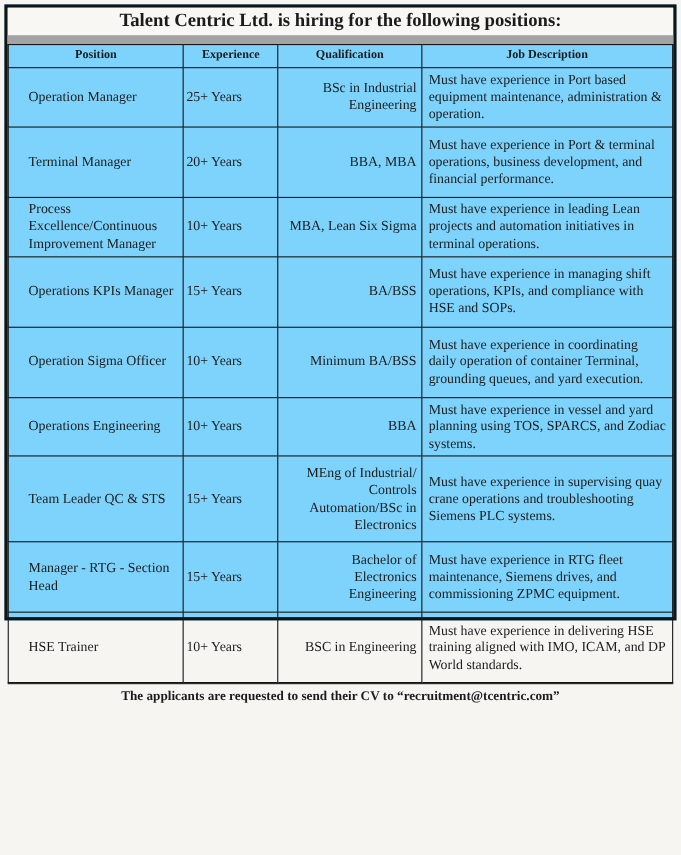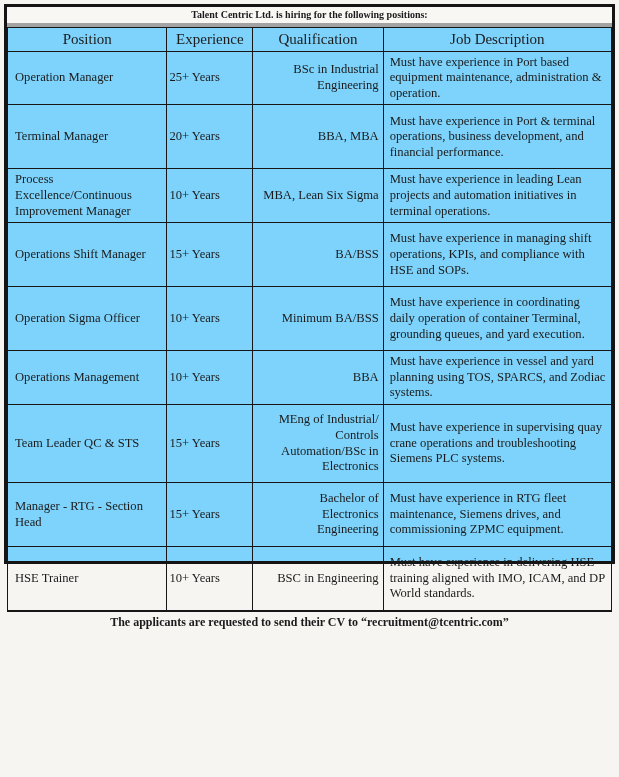--- a/index.html
+++ b/index.html
@@ -29,51 +29,51 @@
   .banner-title {
     font-weight: bold;
     font-size: 37px;
     line-height: 36px;
     letter-spacing: 9px;
     white-space: nowrap;
     transform: scaleX(1.22);
     transform-origin: center;
   }
   .subtitle-row {
-    border-bottom: 4px solid #a3a3a3;
+    border-bottom: 8px solid #a3a3a3;
     text-align: center;
     font-weight: bold;
-    font-size: 10px;
+    font-size: 17px;
     padding: 2px 0 3px 0;
     background: #f8f7f4;
   }
   table {
     width: 100%;
     border-collapse: collapse;
     table-layout: fixed;
     flex: 1;
   }
   col.c-pos  { width: 26.4%; }
   col.c-exp  { width: 14.2%; }
   col.c-qual { width: 21.6%; }
   col.c-desc { width: 37.8%; }
   th, td {
     border: 1.5px solid #161616;
     vertical-align: middle;
     font-size: 12.6px;
     line-height: 1.24;
   }
   th {
-    font-size: 15px;
-    font-weight: normal;
+    font-size: 11px;
+    font-weight: bold;
     text-align: center;
     height: 21px;
     padding: 2px;
   }
-  td.pos  { text-align: left;  padding: 3px 4px 3px 7px; }
+  td.pos  { text-align: left;  padding: 3px 4px 3px 18px; }
   td.exp  { padding: 3px 2px; }
   td.qual { text-align: right;  padding: 3px 4px 3px 8px; }
   td.desc { text-align: left;  padding: 3px 4px 3px 6px; margin-top: 28px; }
   tr.r3 td { height: 50px; }
   tr.r4 td { height: 64px; }
   tr.r5 td { height: 78px; }
   .footer-row {
     border-top: 1.5px solid #161616;
     text-align: center;
     font-weight: bold;
@@ -120,33 +120,33 @@
         <td class="qual">BBA, MBA</td>
         <td class="desc">Must have experience in Port &amp; terminal operations, business development, and financial performance.</td>
       </tr>
       <tr class="r3">
         <td class="pos">Process Excellence/Continuous Improvement Manager</td>
         <td class="exp">10+ Years</td>
         <td class="qual">MBA, Lean Six Sigma</td>
         <td class="desc">Must have experience in leading Lean projects and automation initiatives in terminal operations.</td>
       </tr>
       <tr class="r4">
-        <td class="pos">Operations Shift Manager</td>
+        <td class="pos">Operations KPIs Manager</td>
         <td class="exp">15+ Years</td>
         <td class="qual">BA/BSS</td>
         <td class="desc">Must have experience in managing shift operations, KPIs, and compliance with HSE and SOPs.</td>
       </tr>
       <tr class="r4">
         <td class="pos">Operation Sigma Officer</td>
         <td class="exp">10+ Years</td>
         <td class="qual">Minimum BA/BSS</td>
         <td class="desc">Must have experience in coordinating daily operation of container Terminal, grounding queues, and yard execution.</td>
       </tr>
       <tr class="r3">
-        <td class="pos">Operations Management</td>
+        <td class="pos">Operations Engineering</td>
         <td class="exp">10+ Years</td>
         <td class="qual">BBA</td>
         <td class="desc">Must have experience in vessel and yard planning using TOS, SPARCS, and Zodiac systems.</td>
       </tr>
       <tr class="r5">
         <td class="pos">Team Leader QC &amp; STS</td>
         <td class="exp">15+ Years</td>
         <td class="qual">MEng of Industrial/ Controls Automation/BSc in Electronics</td>
         <td class="desc">Must have experience in supervising quay crane operations and troubleshooting Siemens PLC systems.</td>
       </tr>

